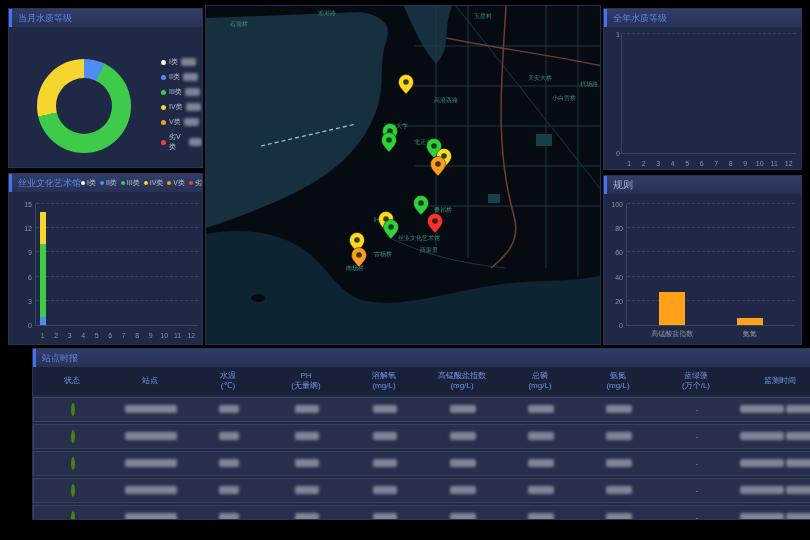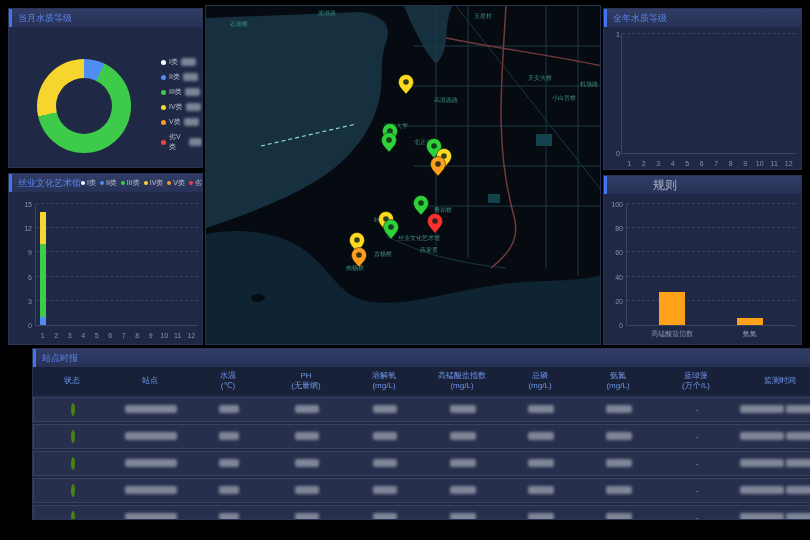--- a/index.html
+++ b/index.html
@@ -2,21 +2,21 @@
 <html><head>
 <meta charset="utf-8">
 <style>
   html,body{margin:0;padding:0;background:#000;}
   body{width:810px;height:540px;position:relative;overflow:hidden;
        font-family:"Liberation Sans","DejaVu Sans",sans-serif;color:#c5cbdb;}
   .panel{position:absolute;background:#1f2844;border:1px solid #2a3454;box-sizing:border-box;overflow:hidden;}
   .panel-header{height:18px;background:linear-gradient(#313d66,#273156);border-left:3px solid #4273f0;
       color:#5d86ec;font-size:9px;line-height:18px;padding:0 6px 0 6px;display:flex;
       justify-content:space-between;align-items:center;white-space:nowrap;}
-  .hdr-action{color:#aab3c8;font-size:12px;cursor:pointer;margin-left:40px;}
+  .hdr-action{color:#aab3c8;font-size:10px;cursor:pointer;}
   .plot{position:absolute;border-left:1px solid #3b4563;border-bottom:1px solid #3b4563;}
   .gridline{position:absolute;left:0;right:0;height:0;border-top:1px dashed #3a4360;}
   .ylab{position:absolute;width:20px;text-align:right;font-size:7px;color:#8a93a8;}
   .xlab{position:absolute;font-size:7px;color:#8a93a8;transform:translateX(-50%);}
   .bar-seg{position:absolute;}
   .legend-row{display:flex;align-items:center;gap:3px;font-size:7px;color:#b9c0d0;}
   .dot{width:5px;height:5px;border-radius:50%;display:inline-block;flex:none;}
   .blurblock{display:inline-block;height:8px;border-radius:2px;background:#969cab;opacity:.8;filter:blur(1.5px);}
   
   .donut{position:absolute;border-radius:50%;}

